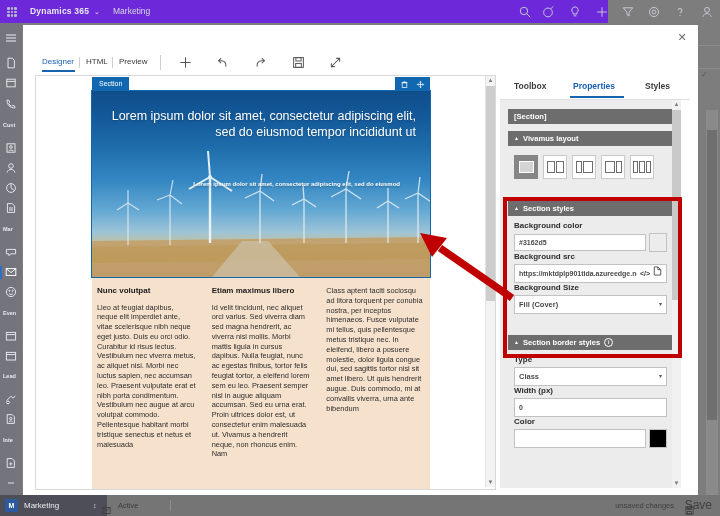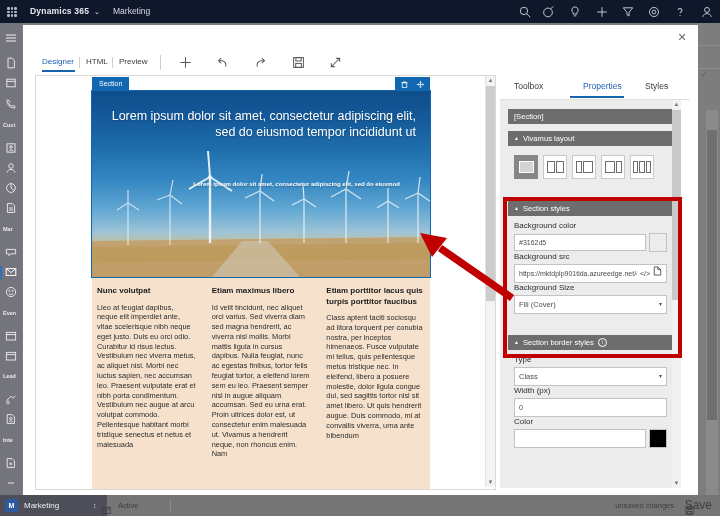--- a/index.html
+++ b/index.html
@@ -1,21 +1,21 @@
 <!DOCTYPE html>
 <html><head>
 <meta charset="utf-8">
 <style>
   html,body{margin:0;padding:0;}
   body{width:720px;height:516px;overflow:hidden;position:relative;
        font-family:"Liberation Sans","DejaVu Sans",sans-serif;background:#7d7d7d;}
   .abs{position:absolute;}
 
   
-  #topbar{left:0;top:0;width:720px;height:23px;background:#0f172a;color:#cfd3de;}
+  #topbar{left:0;top:0;width:608px;height:23px;background:#6d28d9;color:#cfd3de;}
   #waffle{left:7px;top:7px;width:10px;height:10px;display:grid;
           grid-template-columns:repeat(3,1fr);grid-template-rows:repeat(3,1fr);gap:1px;}
   #waffle i{background:#b9bdc9;border-radius:50%;}
   .tb-text{font-size:8.5px;line-height:23px;color:#e6e8ef;}
   #brand{left:30px;top:0;font-weight:bold;letter-spacing:.2px;}
   #brandchev{left:94px;top:0;font-size:7px;}
   #module{left:113px;top:0;color:#d7dae3;}
   .tb-ico{top:5px;width:14px;height:14px;}
   .tb-ico svg{width:14px;height:14px;display:block;}
 
@@ -89,21 +89,21 @@
           text-shadow:0 1px 2px rgba(0,0,0,.25);}
   #hero-sub{font-size:6px;line-height:9px;margin:40px 16px 0;font-weight:bold;
             text-shadow:0 1px 2px rgba(0,0,0,.3);}
 
   #cols{background:#f6e2cc;padding:9px 5px 0 5px;display:flex;gap:16px;min-height:205px;}
   .col{flex:1;}
   .col-h{font-size:8px;line-height:10.5px;font-weight:bold;color:#1b1b1b;margin:0 0 6px 0;}
   .col-b{font-size:7.4px;line-height:9.8px;color:#2b2b2b;margin:0;}
 
   
-  #panel{left:477px;top:50px;width:190px;height:413px;}
+  #panel{left:477px;top:50px;width:190px;height:413px;font-weight:bold;}
   #ptabs{position:relative;height:24px;border-bottom:1px solid #e0e0e0;}
   .ptab{top:2px;font-size:8.5px;line-height:18px;color:#3b3b3b;white-space:nowrap;}
   .ptab.sel{color:#1a5fb4;}
   #ptab-underline{position:absolute;height:2px;background:#1763ad;top:21px;}
   #pcontent{position:relative;left:0;top:0;width:181px;height:388px;background:#ececec;
             overflow:hidden;}
   #p-sb{position:absolute;right:0;top:0;width:9px;height:388px;background:#f1f1f1;}
   #p-sb .arr{width:9px;height:9px;font-size:6px;text-align:center;line-height:9px;color:#7a7a7a;}
   #p-thumb{position:absolute;left:0;top:10px;width:9px;height:190px;background:#c9c9c9;}
 
@@ -465,39 +465,38 @@
         <div id="cols">
           <div class="col">
             <p class="col-h">Nunc volutpat</p>
             <p class="col-b">Lleo at feugiat dapibus, neque elit imperdiet ante, vitae scelerisque nibh neque eget justo. Duis eu orci odio. Curabitur id risus lectus. Vestibulum nec viverra metus, ac aliquet nisi. Morbi nec luctus sapien, nec accumsan leo. Praesent vulputate erat et nibh porta condimentum. Vestibulum nec augue at arcu volutpat commodo. Pellentesque habitant morbi tristique senectus et netus et malesuada</p>
           </div>
           <div class="col">
             <p class="col-h">Etiam maximus libero</p>
             <p class="col-b">Id velit tincidunt, nec aliquet orci varius. Sed viverra diam sed magna hendrerit, ac viverra nisl mollis. Morbi mattis ligula in cursus dapibus. Nulla feugiat, nunc ac egestas finibus, tortor felis feugiat tortor, a eleifend lorem sem eu leo. Praesent semper nisl in augue aliquam accumsan. Sed eu urna erat. Proin ultrices dolor est, ut consectetur enim malesuada ut. Vivamus a hendrerit neque, non rhoncus enim. Nam</p>
           </div>
           <div class="col">
-            <p class="col-h">Etiam porttitor lacus quis turpis porttitor faucibus</p>
             <p class="col-b">Class aptent taciti sociosqu ad litora torquent per conubia nostra, per inceptos himenaeos. Fusce vulputate mi tellus, quis pellentesque metus tristique nec. In eleifend, libero a posuere molestie, dolor ligula congue dui, sed sagittis tortor nisl sit amet libero. Ut quis hendrerit augue. Duis commodo, mi at convallis viverra, urna ante bibendum</p>
           </div>
         </div>
 
       </div>
     </div>
     <div class="abs" id="cv-sb">
       <div class="arr">▲</div>
       <div class="abs" id="cv-thumb"></div>
       <div class="arr abs" style="bottom:0;left:0">▼</div>
     </div>
   </div>
 
   <div class="abs" id="panel">
 
     <div id="ptabs">
       <div class="abs ptab" style="left:14px">Toolbox</div>
-      <div class="abs ptab sel" style="left:83px">Properties</div>
+      <div class="abs ptab sel" style="left:73px">Properties</div>
       <div id="ptab-underline" style="left:70px;width:54px"></div>
       <div class="abs ptab" style="left:145px">Styles</div>
     </div>
 
     <div id="pcontent">
 
       <div class="grpbar" style="margin-top:9px">
         <span>[Section]</span>
       </div>
 

